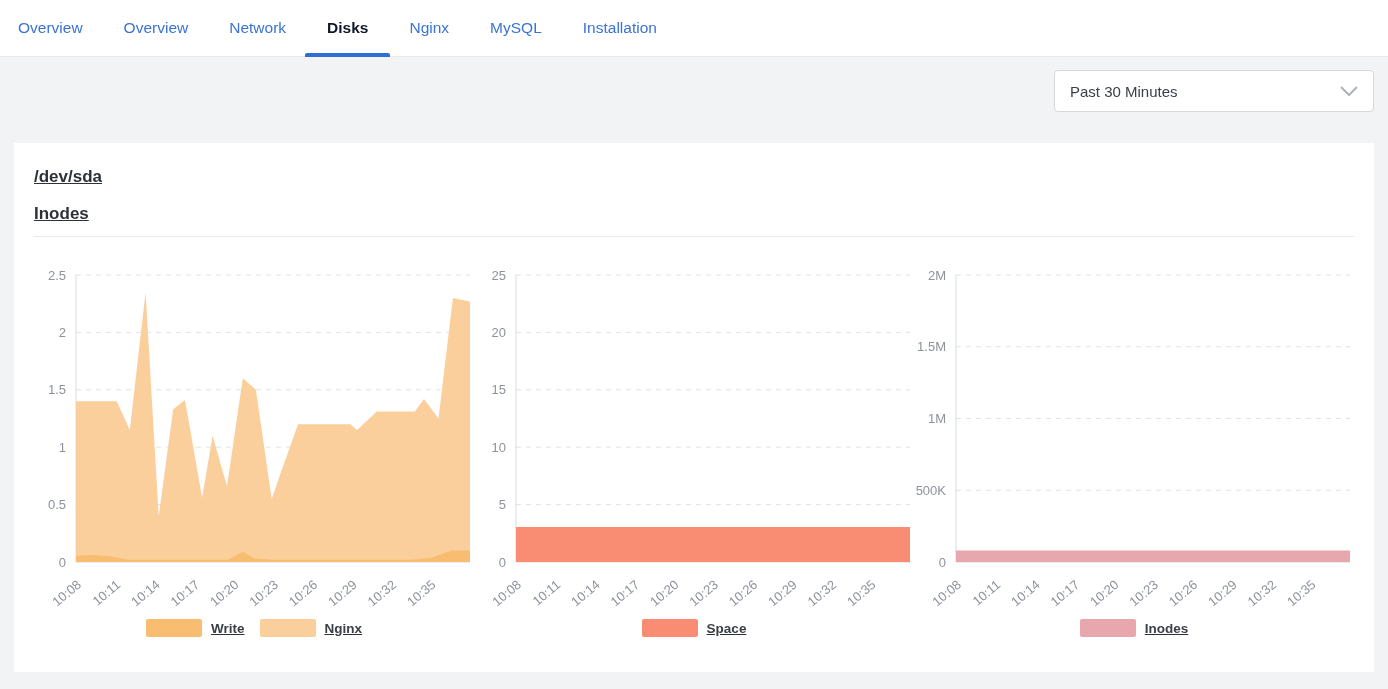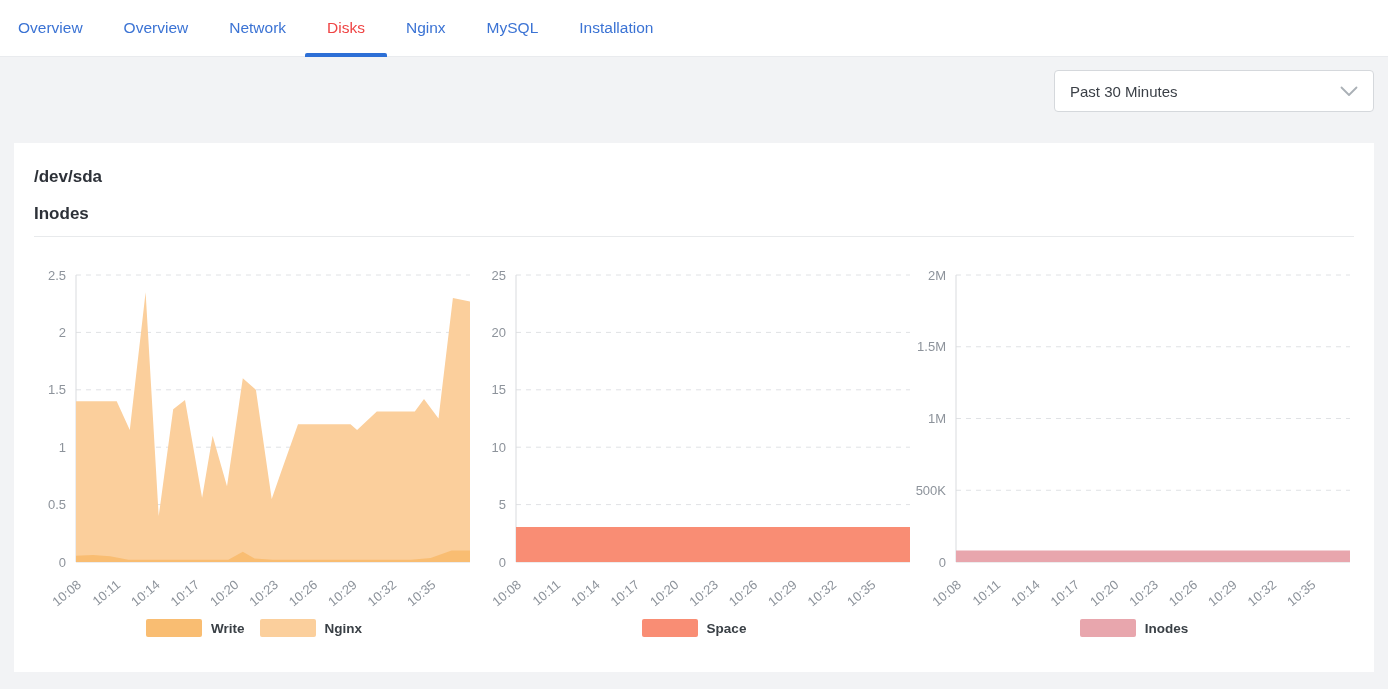--- a/index.html
+++ b/index.html
@@ -15,40 +15,40 @@
     height:57px; background:#ffffff;
     border-bottom:1px solid #e9ebee;
     display:flex; align-items:stretch;
     padding:0 18px; gap:41px;
   }
   .tab {
     display:flex; align-items:center;
     font-size:15.5px; color:#3b73d4; cursor:pointer;
     position:relative; white-space:nowrap;
   }
-  .tab.active { color:#ef4444; font-weight:400; }
+  .tab.active { color:#0f172a; font-weight:700; }
   .tab.active::after {
     content:""; position:absolute; left:-22px; right:-22px; bottom:-1px;
     height:4px; background:#2d6fd6; border-radius:2px 2px 0 0;
   }
   
   .toolbar {
     height:86px; display:flex; justify-content:flex-end;
     padding:13px 14px 0 14px;
   }
   .select {
     width:320px; height:42px; background:#ffffff;
     border:1px solid #d5d8dc; border-radius:4px;
     display:flex; align-items:center; justify-content:space-between;
     padding:0 15px; font-size:15px; color:#3a3f46; cursor:pointer;
   }
   
   .card {
     margin:0 14px 17px 14px; background:#ffffff;
-    height:529px; padding:24px 20px 20px 20px;
+    height:529px; padding:24px 20px 20px 20px;text-decoration:underline;
   }
   .card-title { font-size:17px; font-weight:700; line-height:20px; }
   .headers { display:flex; margin-top:16px; }
   .hdr { width:440px; font-size:17px; font-weight:700; line-height:21px; }
   .hdr .unit { font-weight:400; color:#8a9097; }
   .divider { height:1px; background:#e8eaec; margin-top:12px; }
   .charts { display:flex; }
   .chart { width:440px; }
   .chart svg { display:block; }
   .legend { display:flex; justify-content:center; align-items:center; gap:15px; margin-top:6px; height:18px; }

